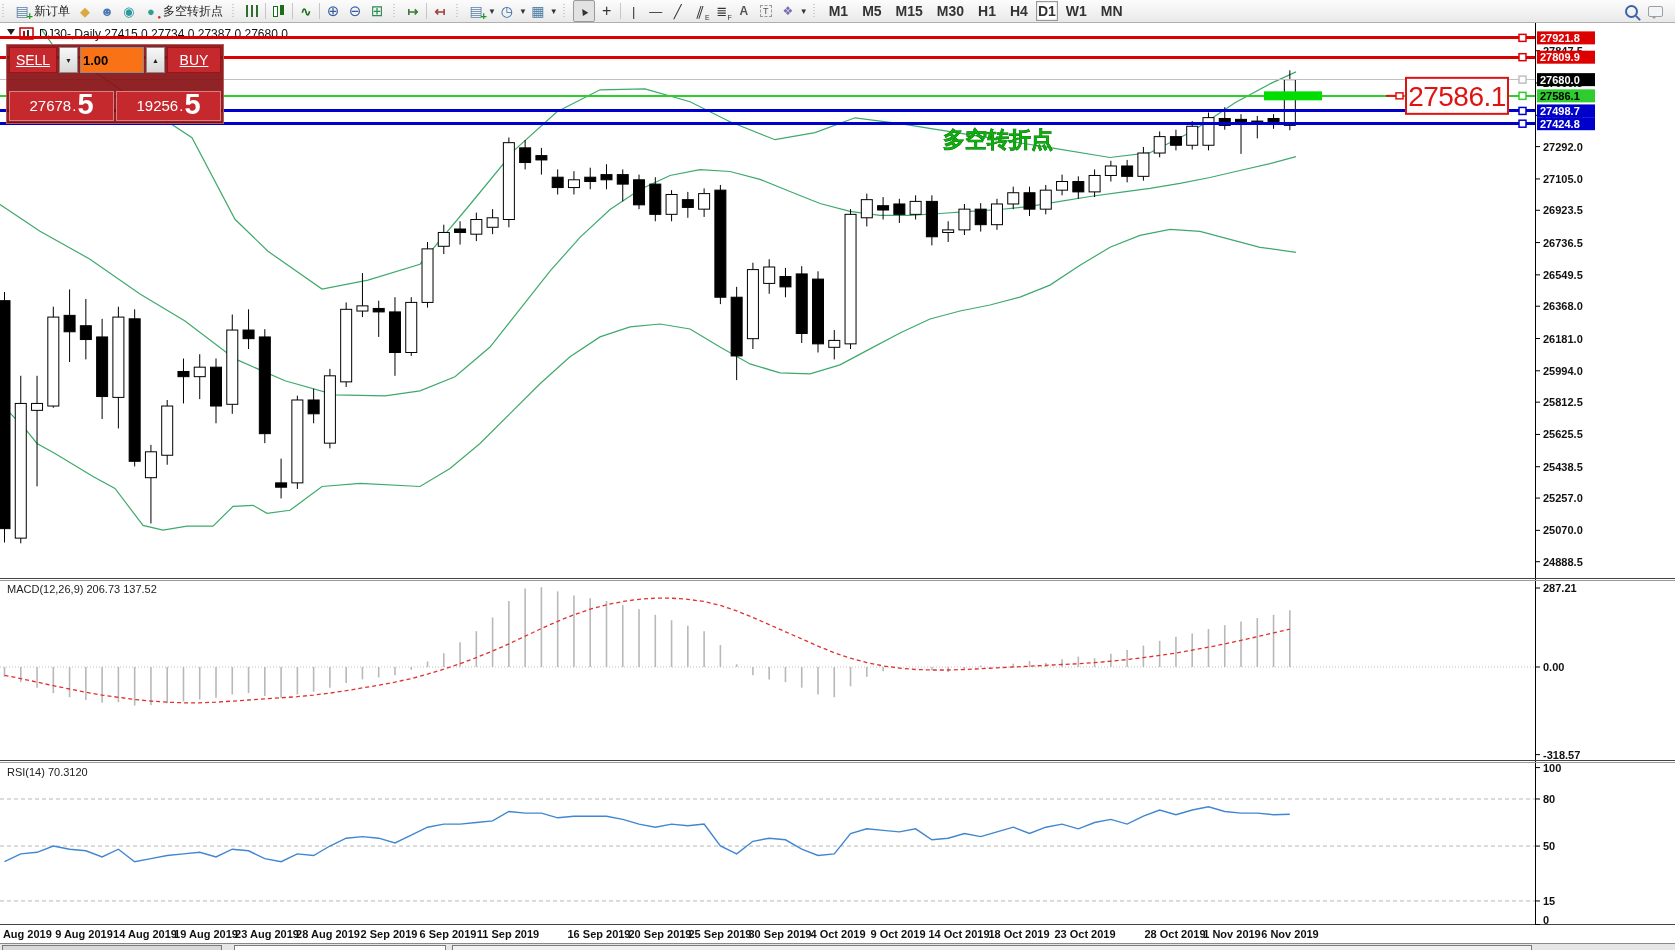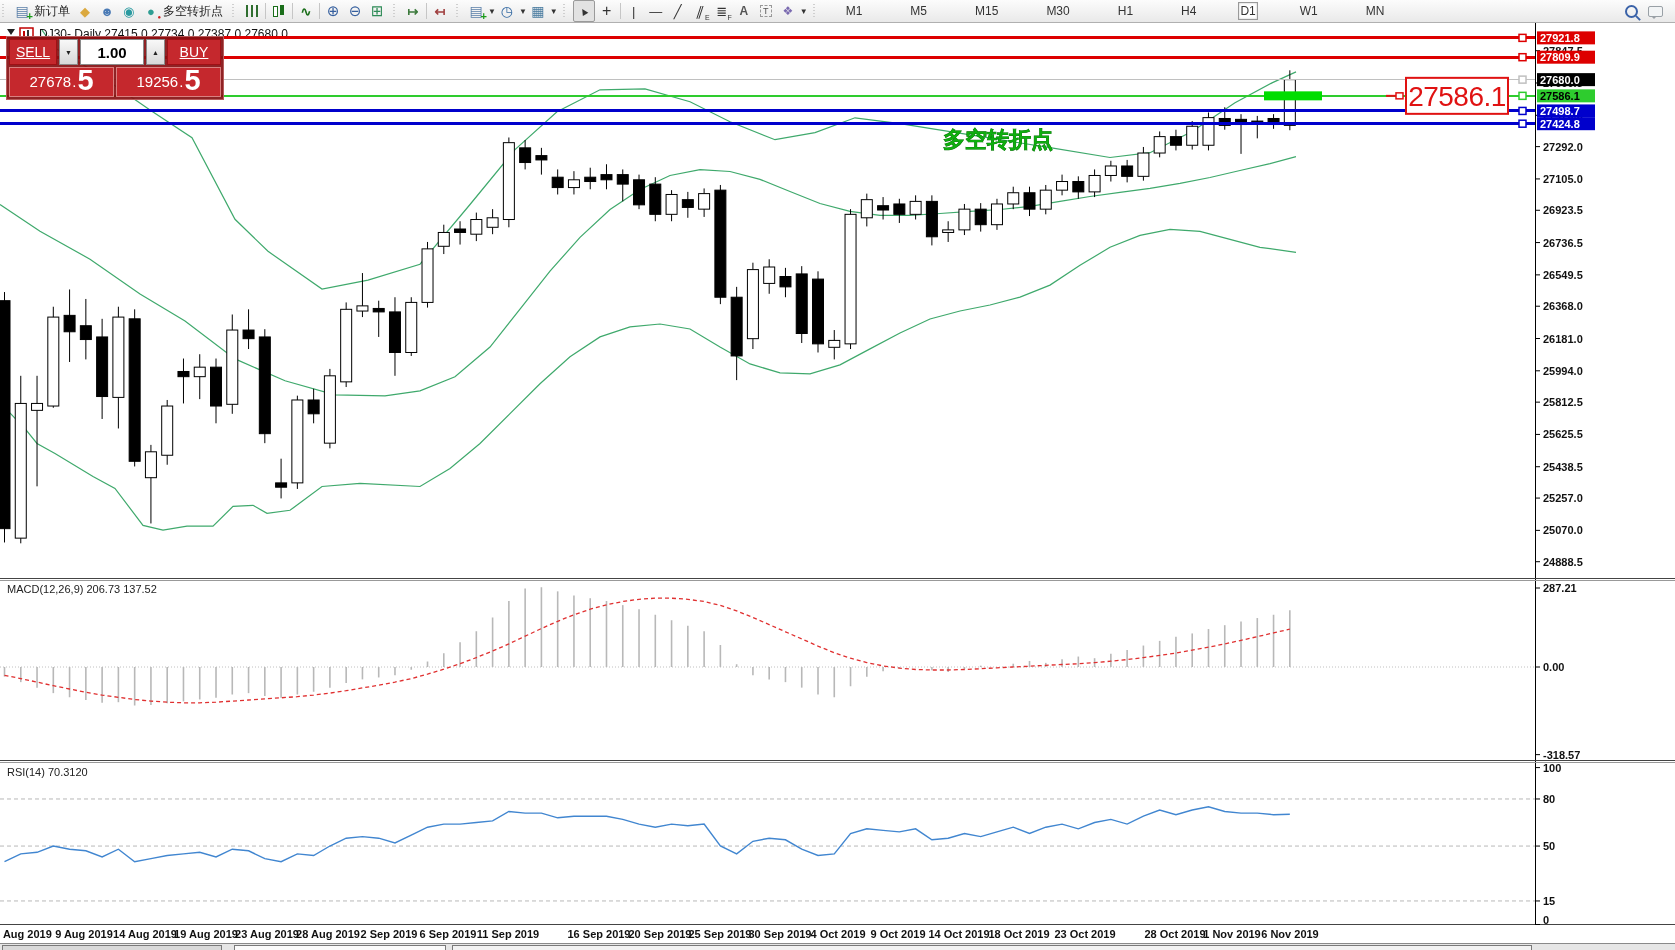--- a/index.html
+++ b/index.html
@@ -46,37 +46,37 @@
   .ic-channel::after{content:"E";position:absolute;right:0;bottom:0;font-size:7px;color:#333;}
   .ic-fibo::before{content:"≣";color:#333;}
   .ic-fibo::after{content:"F";position:absolute;right:0;bottom:0;font-size:7px;color:#333;}
   .ic-text::before{content:"A";font-weight:bold;color:#555;font-size:12px;}
   .ic-label::before{content:"T";border:1px dashed #999;padding:0 2px;font-size:9px;color:#555;}
   .ic-arrows::before{content:"❖";color:#7a6ab0;font-size:12px;}
   .ic-search{width:9px;height:9px;border:2px solid #3a62a8;border-radius:50%;position:relative;display:inline-block;}
   .ic-search::after{content:"";position:absolute;width:6px;height:2px;background:#3a62a8;transform:rotate(45deg);right:-5px;bottom:-3px;}
   .ic-chat{width:13px;height:9px;border:1px solid #99a0a6;border-radius:2px;position:relative;display:inline-block;background:#f2f4f5;}
   .ic-chat::after{content:"";position:absolute;left:2px;bottom:-6px;border:3px solid transparent;border-top-color:#99a0a6;}
-  .tf{font-weight:normal;font-size:12px;color:#333;padding:2px 6px;margin:0 18px;cursor:default;}
+  .tf{font-weight:bold;font-size:14px;color:#333;padding:2px 6px;margin:0 1px;cursor:default;}
   .tf.sel{background:#fff;border:1px solid #999;box-shadow:inset 0 0 2px #bbb;padding:1px 1px;}
   .tb-right{margin-left:auto;display:flex;align-items:center;gap:10px;padding-right:12px;}
   
   #chart{position:absolute;left:0;top:0;z-index:1;}
   
-  .trade-panel{position:absolute;left:6px;top:36px;width:218px;z-index:5;
+  .trade-panel{position:absolute;left:6px;top:44px;width:218px;z-index:5;
     background:rgba(134,16,18,0.92);padding:2px;box-sizing:border-box;border:1px solid #b75b5b;}
   .tp-row1{display:flex;height:26px;gap:2px;align-items:stretch;}
   .btn-side{flex:0 0 46px;background:#c5282d;border:1px solid #a01015;color:#fff;font-size:14px;
     display:flex;align-items:center;justify-content:center;text-decoration:underline;cursor:pointer;}
   .btn-side.buy{flex:0 0 52px;text-align:right;}
   .spin{flex:0 0 17px;background:linear-gradient(#f8f8f8,#d8d8d8);border:1px solid #8a8a8a;
     display:flex;align-items:center;justify-content:center;font-size:7px;color:#222;cursor:pointer;}
-  .vol{flex:1;border:1px solid #8a8a8a;background:#ffffff;color:#000;font-family:"Liberation Sans",sans-serif;
-    font-size:15px;font-weight:bold;text-align:center;min-width:0;}
-  .tp-row2{display:flex;height:30px;gap:2px;margin-top:2px;justify-content:space-between;}
+  .vol{flex:1;border:1px solid #8a8a8a;background:#f97316;color:#000;font-family:"Liberation Sans",sans-serif;
+    font-size:13px;font-weight:bold;min-width:0;}
+  .tp-row2{display:flex;height:30px;gap:2px;margin-top:18px;justify-content:space-between;}
   .px-box{flex:1;background:#c5282d;border:1px solid #da8080;color:#fff;display:flex;
     align-items:flex-end;justify-content:center;cursor:pointer;padding-bottom:1px;}
   .px-int{font-size:15px;line-height:26px;}
   .px-dot{font-size:15px;line-height:26px;margin:0 1px;}
   .px-big{font-size:29px;line-height:29px;font-weight:bold;}
   
   .tabbar{position:absolute;left:0;right:0;bottom:0;height:6px;background:#e6e6e6;
     border-top:1px solid #8a8a8a;z-index:6;}
   .tabstub{position:absolute;top:1px;height:8px;background:#d9d9d9;border:1px solid #7a7a7a;}
   .tabstub.active{background:#fbfbfb;}

